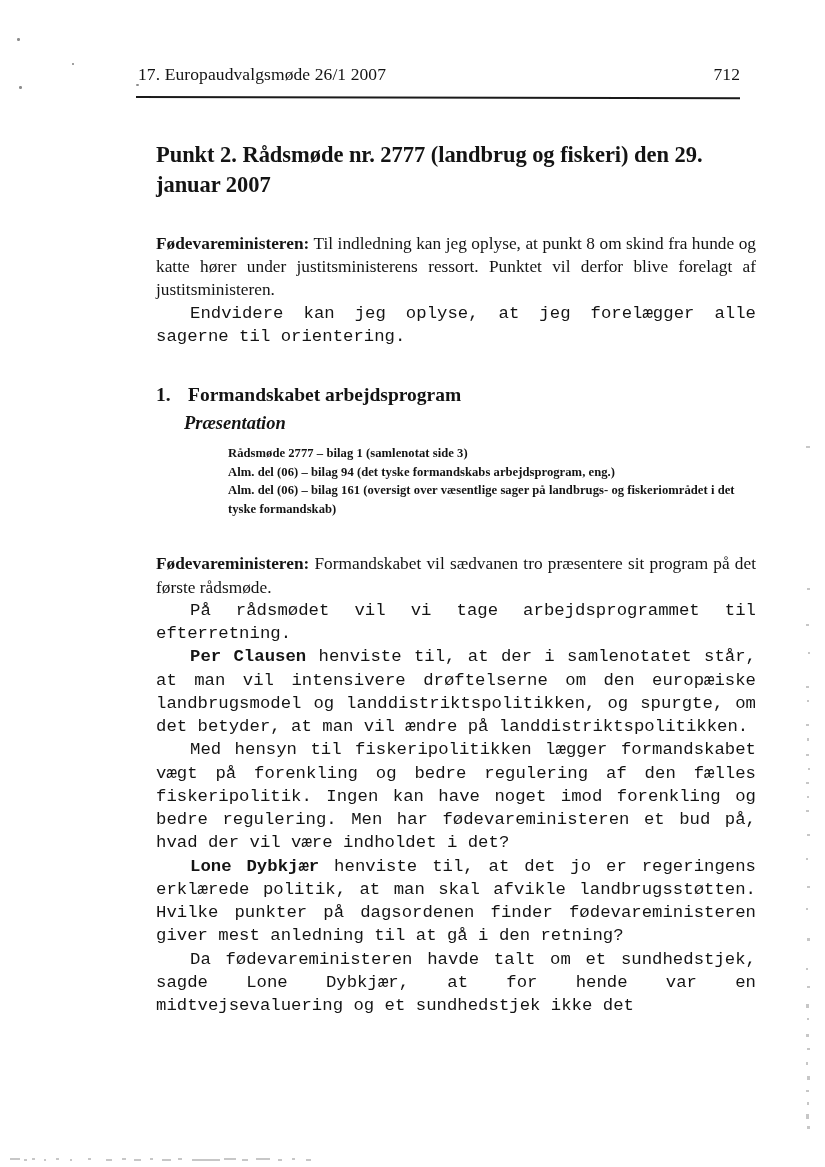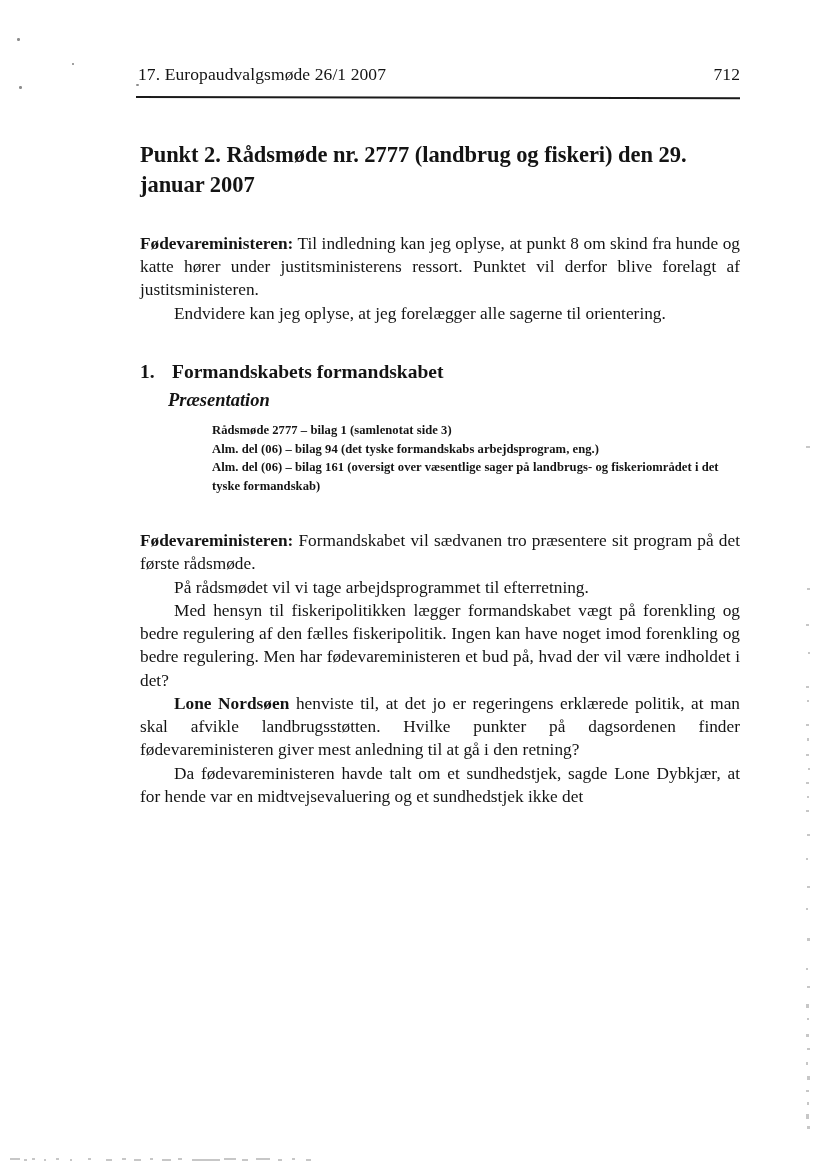--- a/index.html
+++ b/index.html
@@ -73,21 +73,21 @@
     width: 604px;
     height: 2px;
     background: #1a1a1a;
     transform: rotate(0.12deg);
     transform-origin: left center;
   }
 
   
   .column {
     position: absolute;
-    left: 140px;
+    left: 156px;
     top: 132px;
     width: 600px;
   }
 
   h1.doc-title {
     margin: 0;
     font-size: 22.5px;
     font-weight: bold;
     line-height: 1.33;
     letter-spacing: -0.05px;
@@ -103,20 +103,21 @@
     hyphens: none;
     letter-spacing: .02px;
   }
 
   p.body.indent {
     text-indent: 34px;
   }
 
   p.body + p.body {
     margin-top: 0;
+    font-family: Liberation Mono, monospace;
   }
 
   .gap-intro   { height: 32px; }
   .gap-section { height: 34px; }
   .gap-after-ref { height: 34px; }
 
   .speaker { font-weight: bold; }
 
   
   .section-head {
@@ -231,41 +232,42 @@
     <div class="gap-intro"></div>
 
     <p class="body"><span class="speaker">Fødevareministeren:</span><span> Til indledning kan jeg oplyse, at punkt 8 om skind fra hunde og katte hører under justitsministerens ressort. Punktet vil derfor blive forelagt af justitsministeren.</span></p>
 
     <p class="body indent">Endvidere kan jeg oplyse, at jeg forelægger alle sagerne til orientering.</p>
 
     <div class="gap-section"></div>
 
     <div class="section-head">
       <span class="section-num">1.</span>
-      <span>Formandskabets formandskabet</span>
+      <span>Formandskabet arbejdsprogram</span>
     </div>
 
     <div class="sub-head">Præsentation</div>
 
     <div class="refs">
       <span class="ref-line">Rådsmøde 2777 – bilag 1 (samlenotat side 3)</span>
       <span class="ref-line">Alm. del (06) – bilag 94 (det tyske formandskabs arbejdsprogram, eng.)</span>
       <span class="ref-line">Alm. del (06) – bilag 161 (oversigt over væsentlige sager på landbrugs- og fiskeriområdet i det tyske formandskab)</span>
     </div>
 
     <div class="gap-after-ref"></div>
 
     <p class="body"><span class="speaker">Fødevareministeren:</span><span> Formandskabet vil sædvanen tro præsentere sit program på det første rådsmøde.</span></p>
 
 
     <p class="body indent">På rådsmødet vil vi tage arbejdsprogrammet til efterretning.</p>
 
 
 
+    <p class="body indent"><span class="speaker">Per Clausen</span><span> henviste til, at der i samlenotatet står, at man vil intensivere drøftelserne om den europæiske landbrugsmodel og landdistriktspolitikken, og spurgte, om det betyder, at man vil ændre på landdistriktspolitikken.</span></p>
 
     <p class="body indent">Med hensyn til fiskeripolitikken lægger formandskabet vægt på forenkling og bedre regulering af den fælles fiskeripolitik. Ingen kan have noget imod forenkling og bedre regulering. Men har fødevareministeren et bud på, hvad der vil være indholdet i det?</p>
 
-    <p class="body indent"><span class="speaker">Lone Nordsøen</span><span> henviste til, at det jo er regeringens erklærede politik, at man skal afvikle landbrugsstøtten. Hvilke punkter på dagsordenen finder fødevareministeren giver mest anledning til at gå i den retning?</span></p>
+    <p class="body indent"><span class="speaker">Lone Dybkjær</span><span> henviste til, at det jo er regeringens erklærede politik, at man skal afvikle landbrugsstøtten. Hvilke punkter på dagsordenen finder fødevareministeren giver mest anledning til at gå i den retning?</span></p>
 
     <p class="body indent">Da fødevareministeren havde talt om et sundhedstjek, sagde Lone Dybkjær, at for hende var en midtvejsevaluering og et sundhedstjek ikke det</p>
 
   </div>
 </div>
 
 </body></html>

